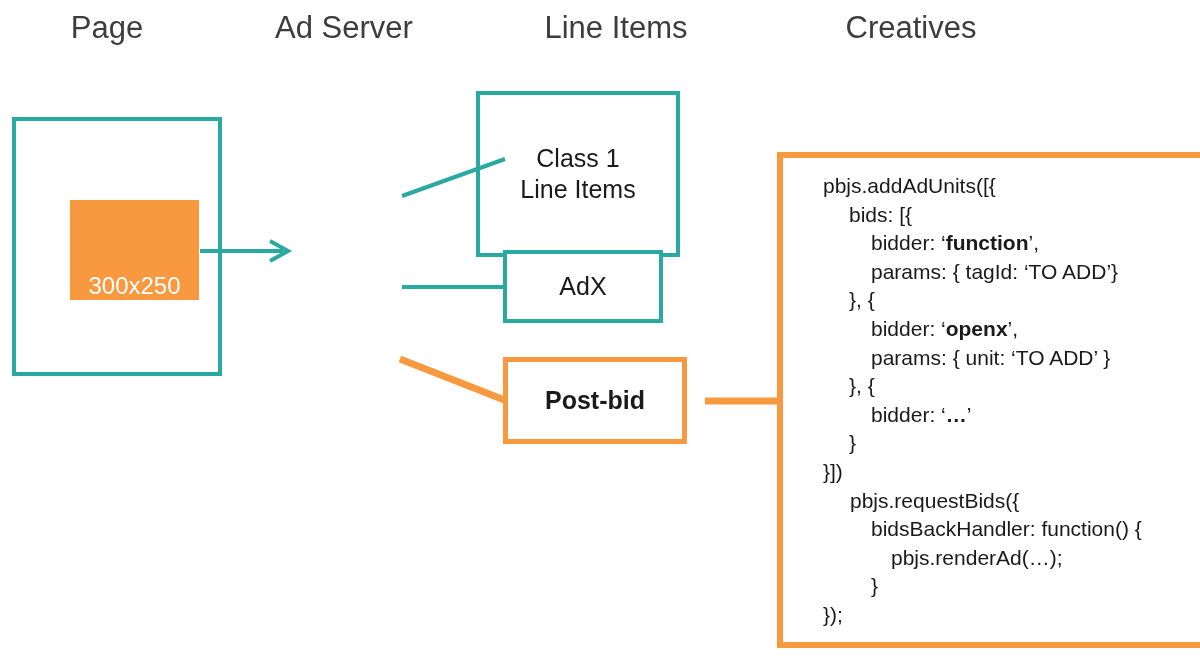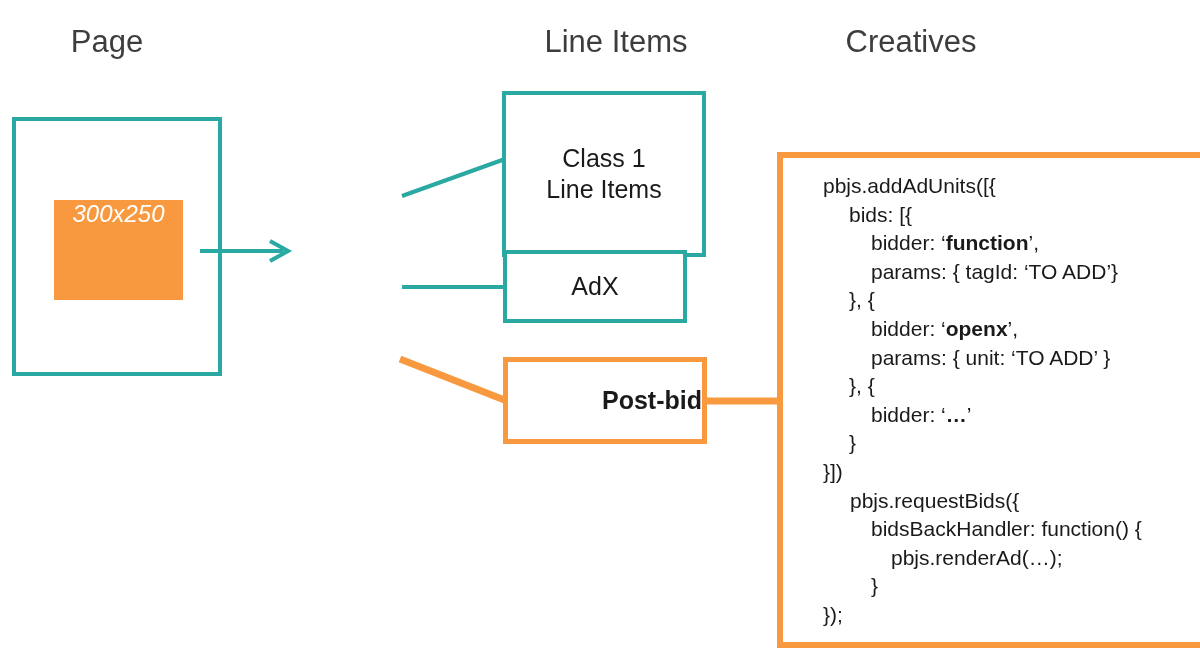--- a/index.html
+++ b/index.html
@@ -13,54 +13,54 @@
   body{font-family:"Liberation Sans","DejaVu Sans",sans-serif;}
   .stage{
     position:relative;
     width:1200px;
     height:664px;
     background:var(--background);
     overflow:hidden;
   }
   .col-header{
     position:absolute;
-    top:22px;
+    top:8px;
     transform:translateX(-50%);
     font-size:31px;
     line-height:40px;
     color:var(--heading);
     white-space:nowrap;
   }
   .box{
     position:absolute;
     box-sizing:border-box;
     background:#ffffff;
     display:flex;
     align-items:center;
     justify-content:center;
     text-align:center;
     color:#1a1a1a;
   }
   .teal-border{border:4px solid var(--teal);}
   .page-box{left:12px;top:117px;width:210px;height:259px;}
   .ad-slot{
     position:absolute;
-    left:54px;top:200px;width:129px;height:100px;
+    left:70px;top:200px;width:129px;height:100px;
     background:var(--orange);
-    display:flex;align-items:flex-start;justify-content:center;
-    color:#ffffff;font-size:24px;font-style:italic;
+    display:flex;align-items:flex-end;justify-content:center;
+    color:#ffffff;font-size:24px;
   }
   .dfp-box{left:289px;top:95px;width:114px;height:348px;font-size:27px;}
   .dfp-box .label{padding-bottom:30px;}
-  .class1-box{left:502px;top:91px;width:204px;height:166px;font-size:25px;line-height:31px;}
-  .adx-box{left:503px;top:250px;width:184px;height:73px;font-size:25px;}
+  .class1-box{left:476px;top:91px;width:204px;height:166px;font-size:25px;line-height:31px;}
+  .adx-box{left:503px;top:250px;width:160px;height:73px;font-size:25px;}
   .postbid-box{
-    left:503px;top:357px;width:204px;height:87px;
+    left:503px;top:357px;width:184px;height:87px;
     border:5px solid var(--orange);
-    font-size:25px;font-weight:bold;justify-content:flex-end;
+    font-size:25px;font-weight:bold;
   }
   .code-box{
     position:absolute;
     box-sizing:border-box;
     left:777px;top:152px;width:477px;height:496px;
     border:6px solid var(--orange);
     background:#ffffff;
     padding:14px 10px 0 40px;
   }
   .code-line{
@@ -77,20 +77,21 @@
   }
   .stroke-teal{stroke:var(--teal);}
   .stroke-orange{stroke:var(--orange);}
 </style>
 </head>
 <body>
 
 <div class="stage">
 
   <div class="col-header" style="left:107px;">Page</div>
+  <div class="col-header" style="left:344px;">Ad Server</div>
   <div class="col-header" style="left:616px;">Line Items</div>
   <div class="col-header" style="left:911px;">Creatives</div>
 
   <div class="box teal-border page-box"></div>
   <div class="ad-slot">
     <span>300x250</span>
   </div>
 
 
   <div class="box teal-border class1-box">

